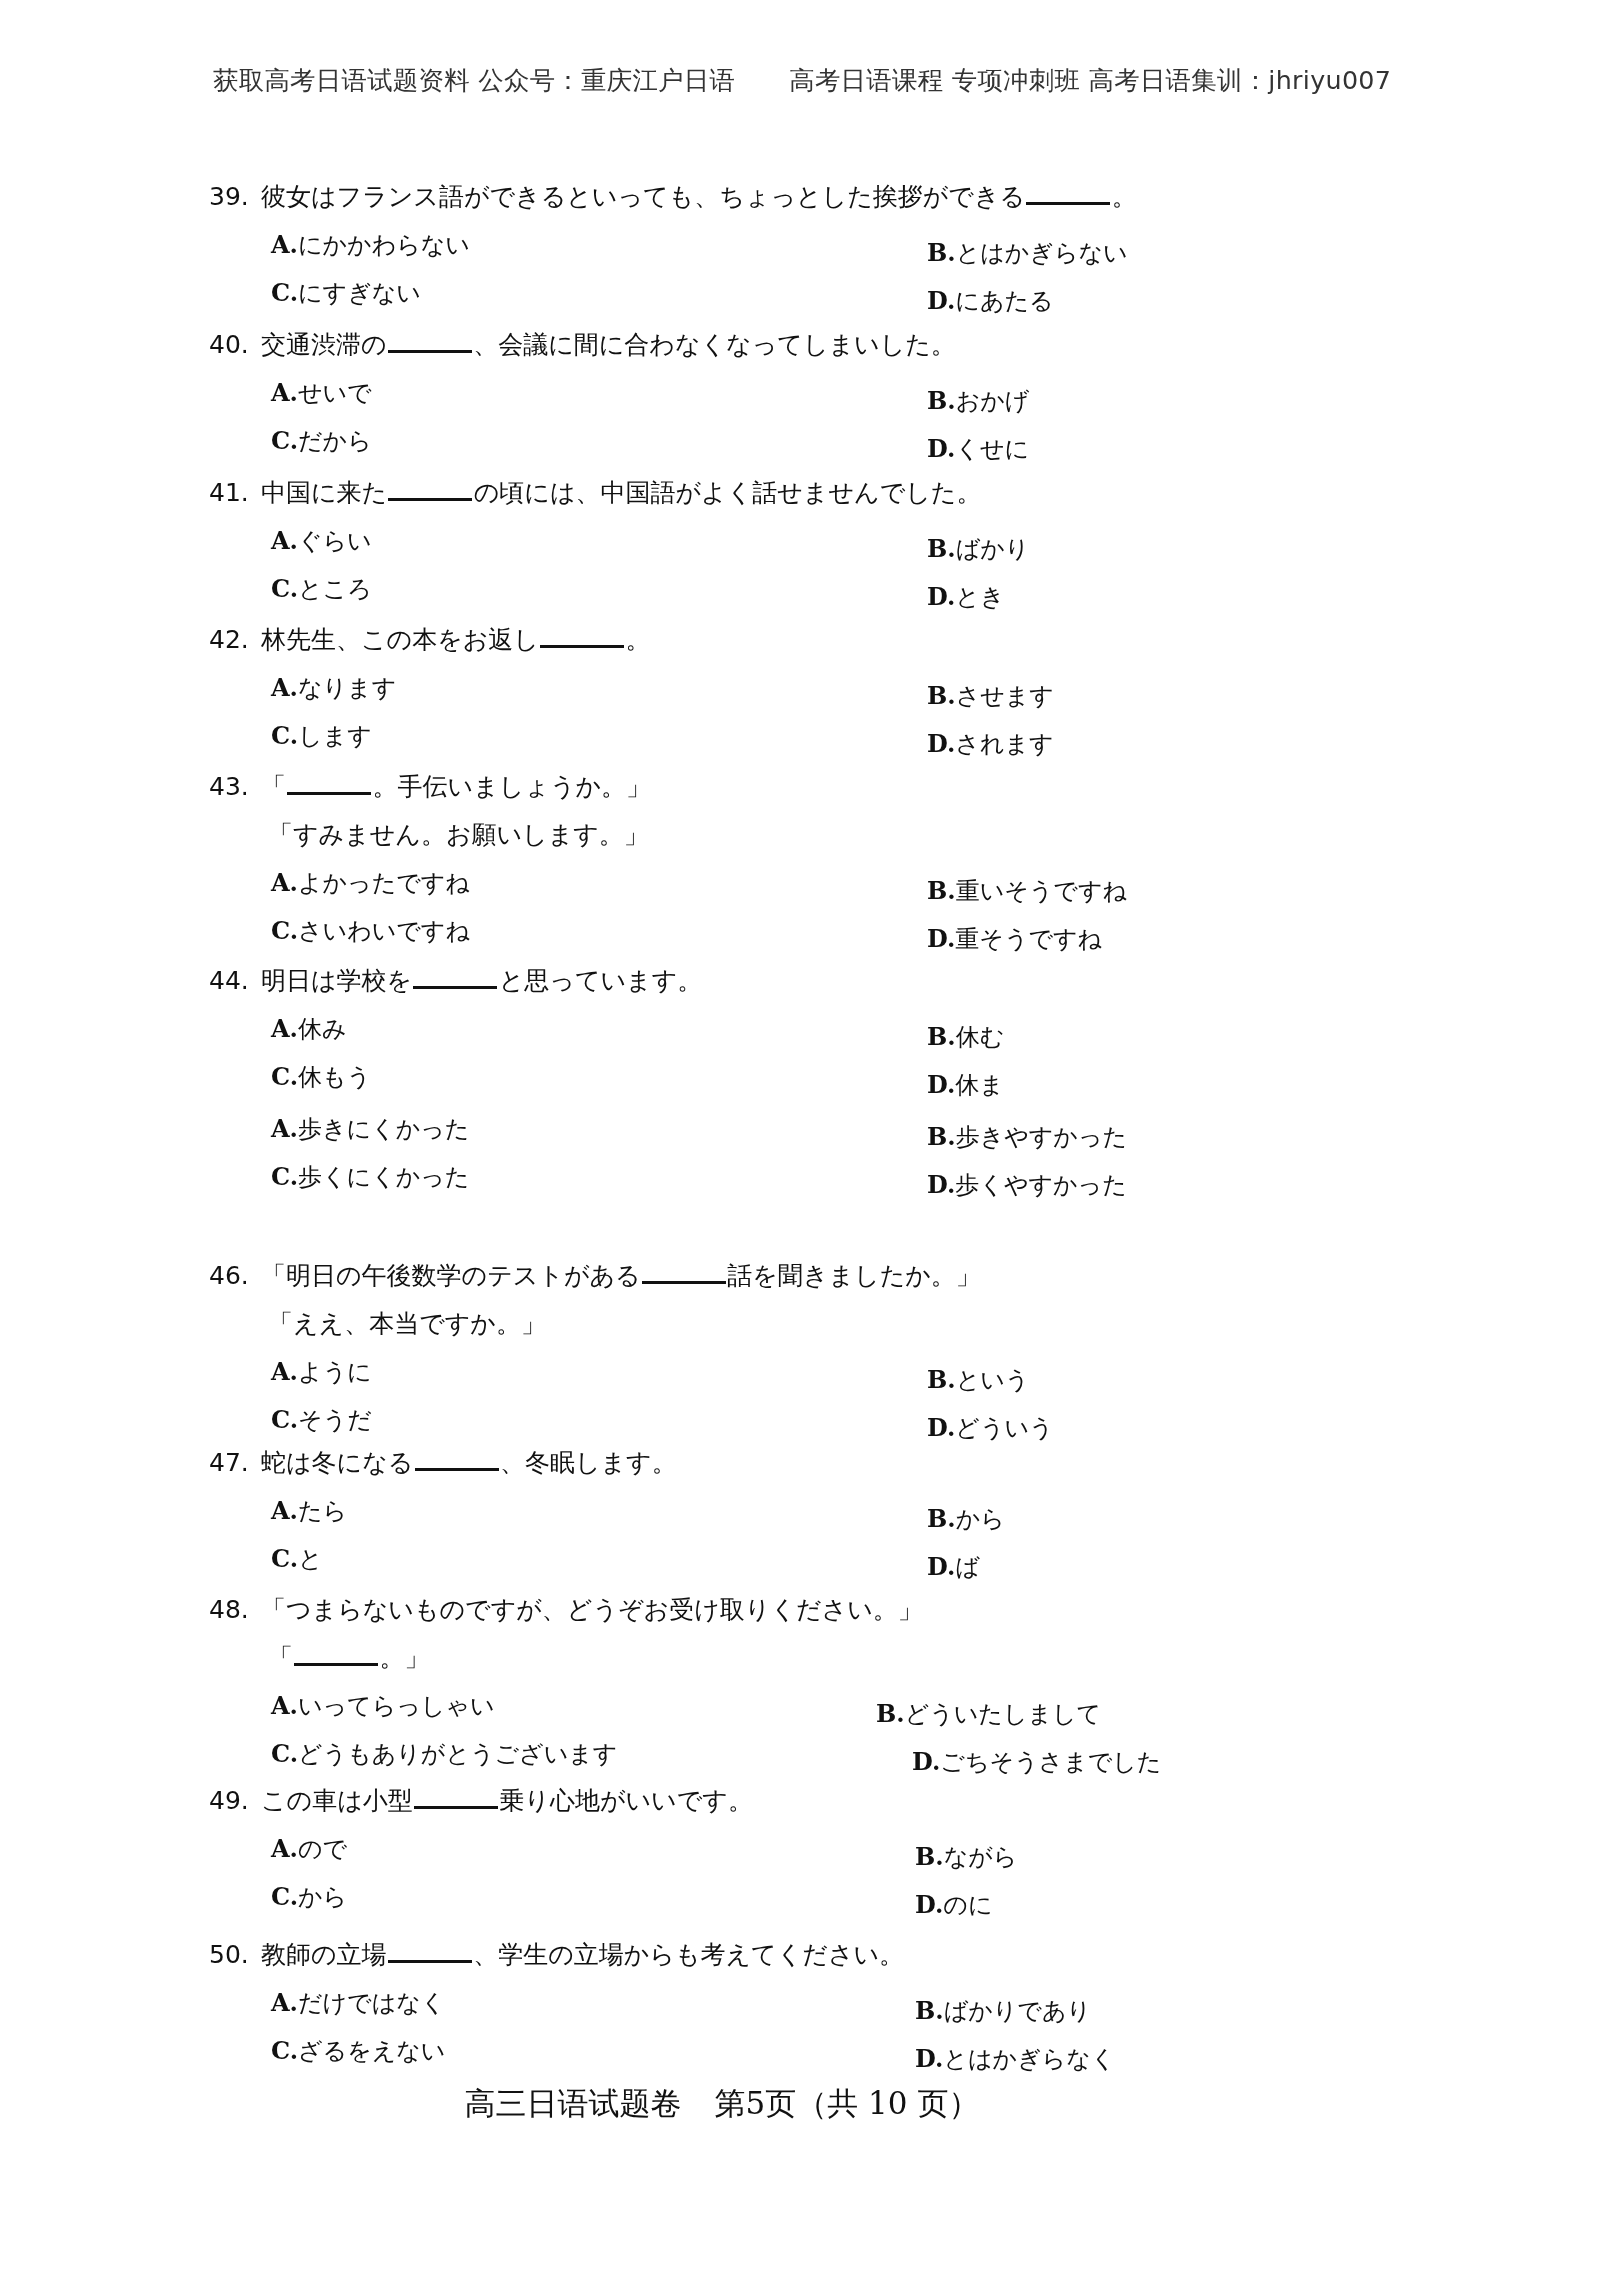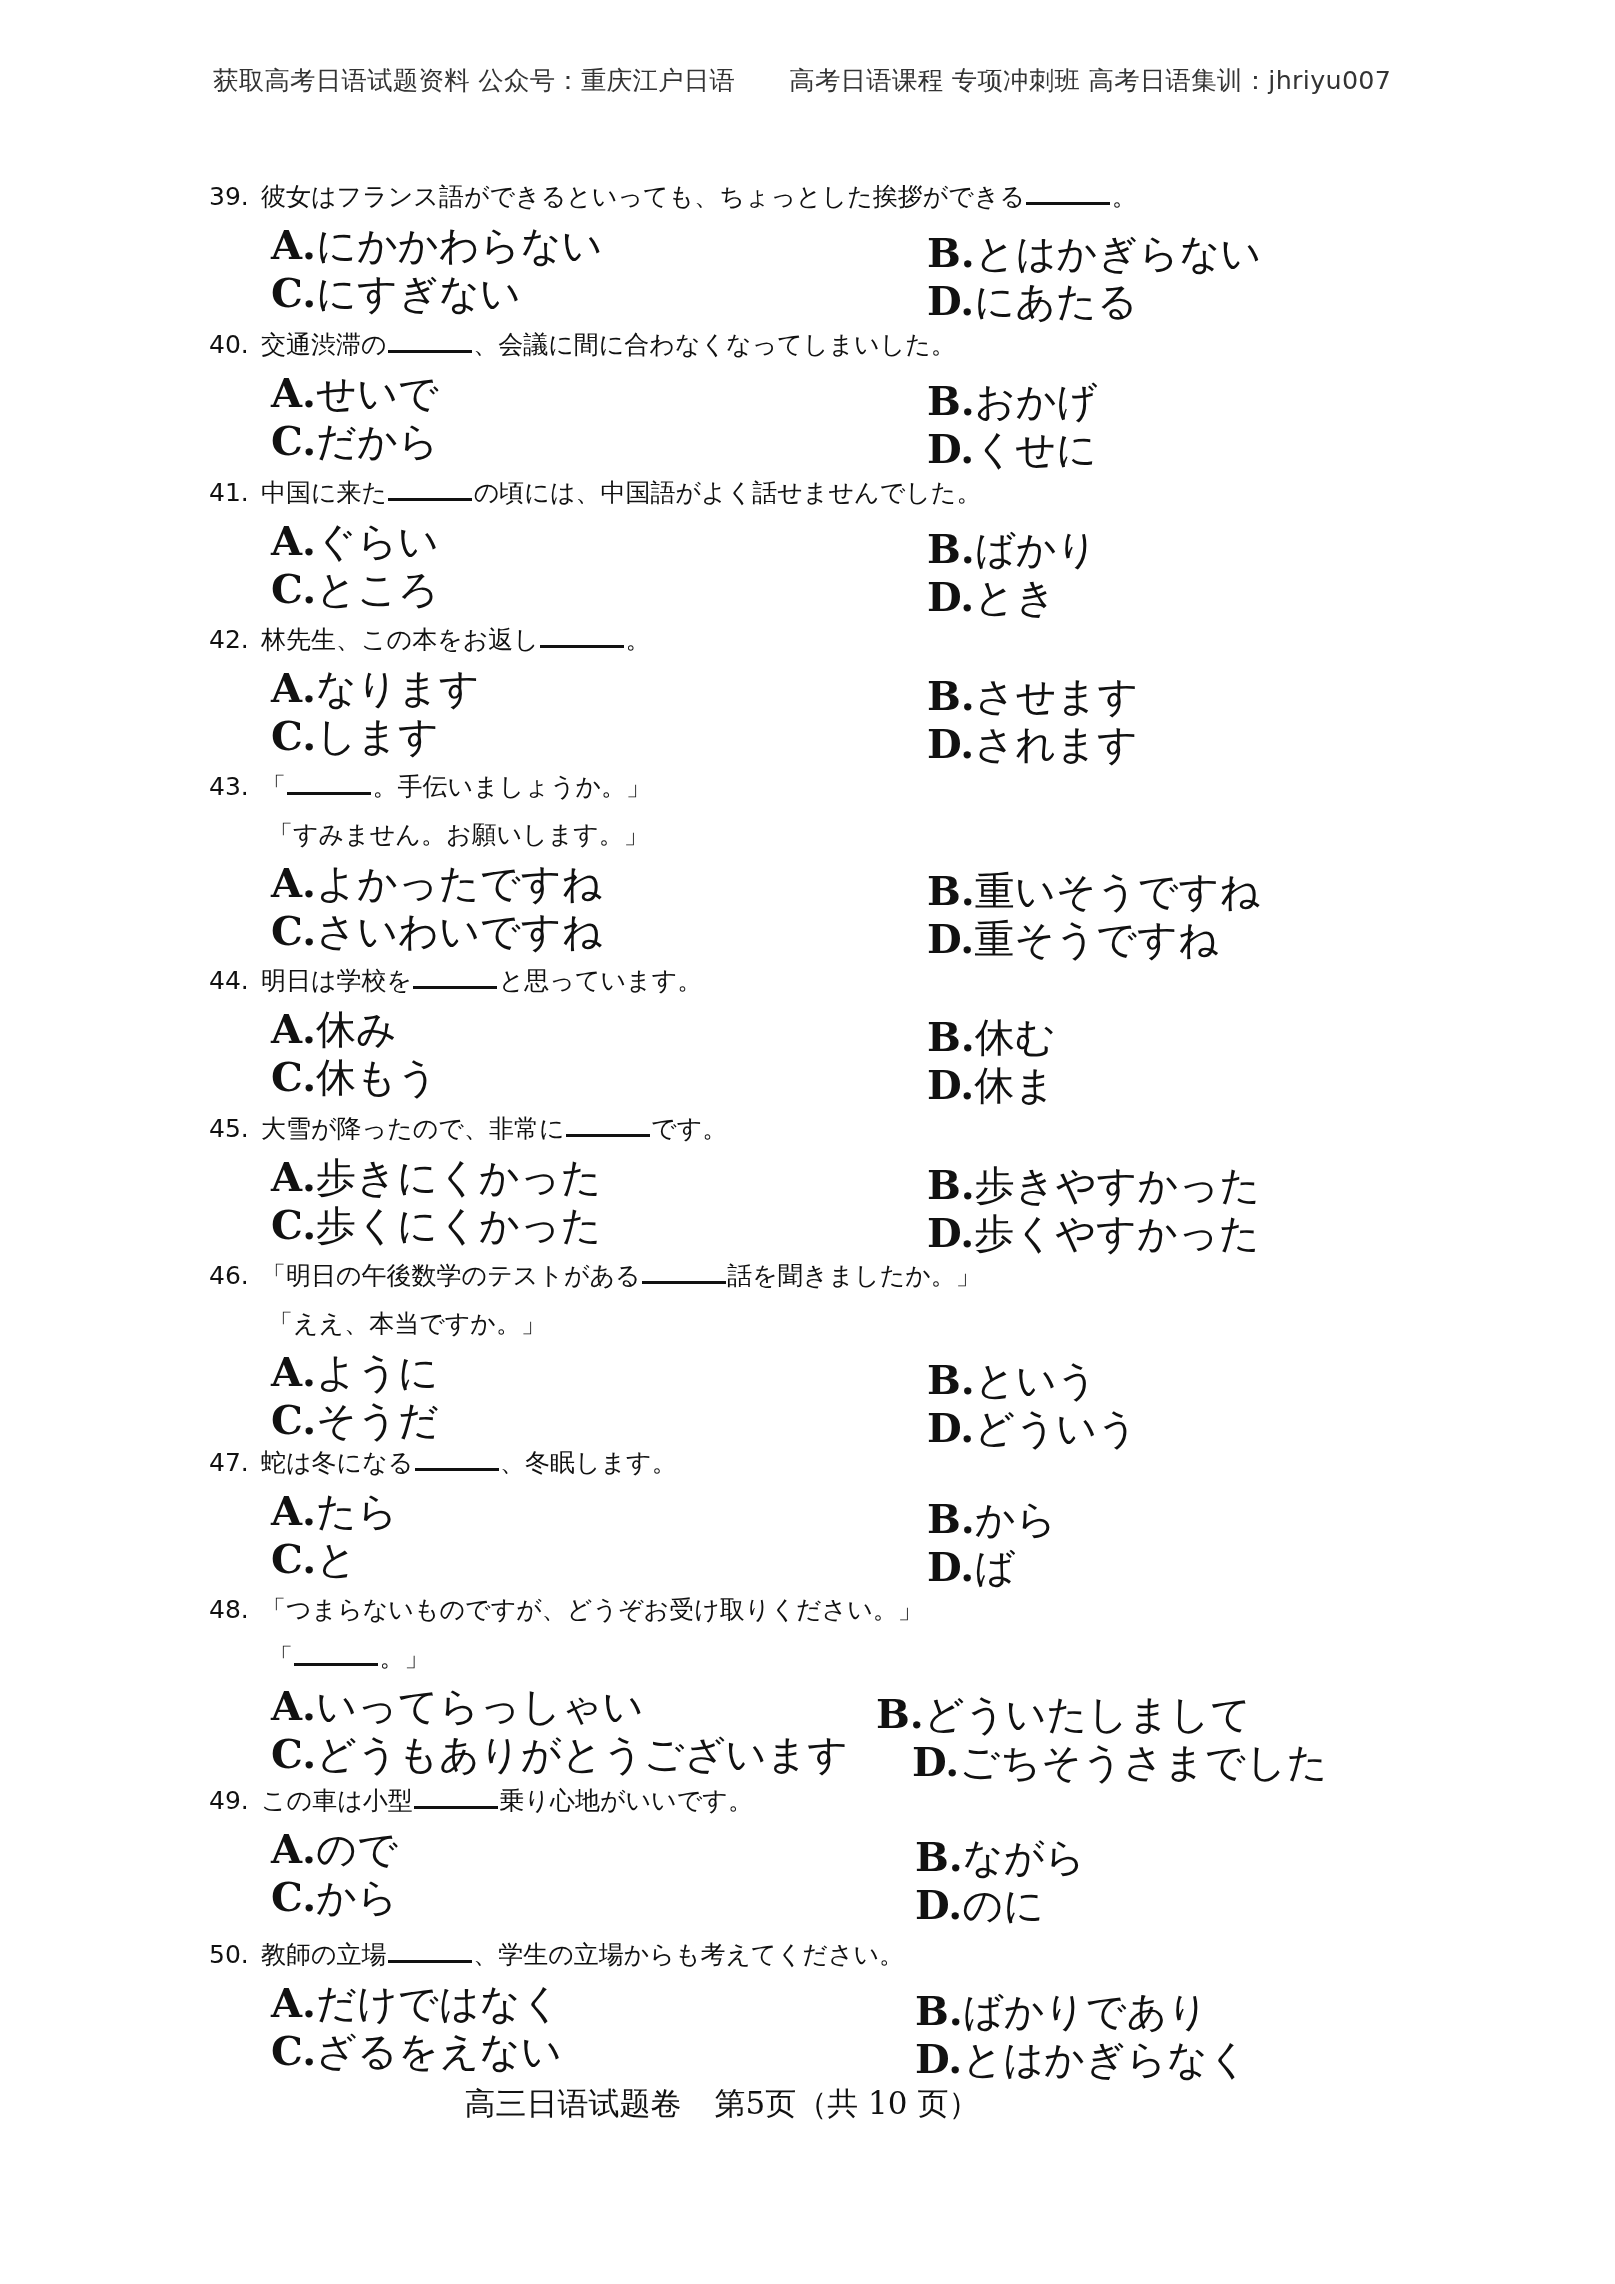--- a/index.html
+++ b/index.html
@@ -22,21 +22,21 @@
     font-family: "DejaVu Sans", sans-serif;
   }
   .stem .num { display: inline-block; min-width: 52px; }
   .blank {
     display: inline-block; width: 84px; border-bottom: 3.3px solid #111;
     height: 20px; margin: 0 1.3px; vertical-align: baseline;
   }
   .dialog { padding-left: 59px; }
   .opts { position: relative; height: 96px; }
   .opt {
-    position: absolute; font-size: 40px; line-height: 48px; white-space: nowrap;
+    position: absolute; font-size: 24px; line-height: 48px; white-space: nowrap;
     font-family: "DejaVu Sans", sans-serif;
   }
   .opt .letter { font-family: "DejaVu Serif", serif; font-weight: bold; }
   .optA { left: 62px; top: 0; }
   .optB { left: 718px; top: 8px; }
   .optC { left: 62px; top: 48px; }
   .optD { left: 718px; top: 56px; }
   .footer {
     position: absolute; left: 0; width: 1444px; top: 2083px; text-align: center;
     font-size: 31px; font-family: "DejaVu Serif", serif; white-space: nowrap;
@@ -105,21 +105,20 @@
   <div class="line stem"><span class="num">44.</span><span>明日は学校を</span><span class="blank"></span><span>と思っています。</span></div>
   <div class="opts">
     <div class="opt optA"><span class="letter">A.</span><span>休み</span></div>
     <div class="opt optB"><span class="letter">B.</span><span>休む</span></div>
     <div class="opt optC"><span class="letter">C.</span><span>休もう</span></div>
     <div class="opt optD"><span class="letter">D.</span><span>休ま</span></div>
   </div>
 </div>
 
 <div class="q" style="top:1105px">
-  <div class="line stem"><span class="num">45.</span><span>大雪が降ったので、非常に</span><span class="blank"></span><span>です。</span></div>
   <div class="opts">
     <div class="opt optA"><span class="letter">A.</span><span>歩きにくかった</span></div>
     <div class="opt optB"><span class="letter">B.</span><span>歩きやすかった</span></div>
     <div class="opt optC"><span class="letter">C.</span><span>歩くにくかった</span></div>
     <div class="opt optD"><span class="letter">D.</span><span>歩くやすかった</span></div>
   </div>
 </div>
 
 <div class="q" style="top:1252px">
   <div class="line stem"><span class="num">46.</span><span>「明日の午後数学のテストがある</span><span class="blank"></span><span>話を聞きましたか。」</span></div>

